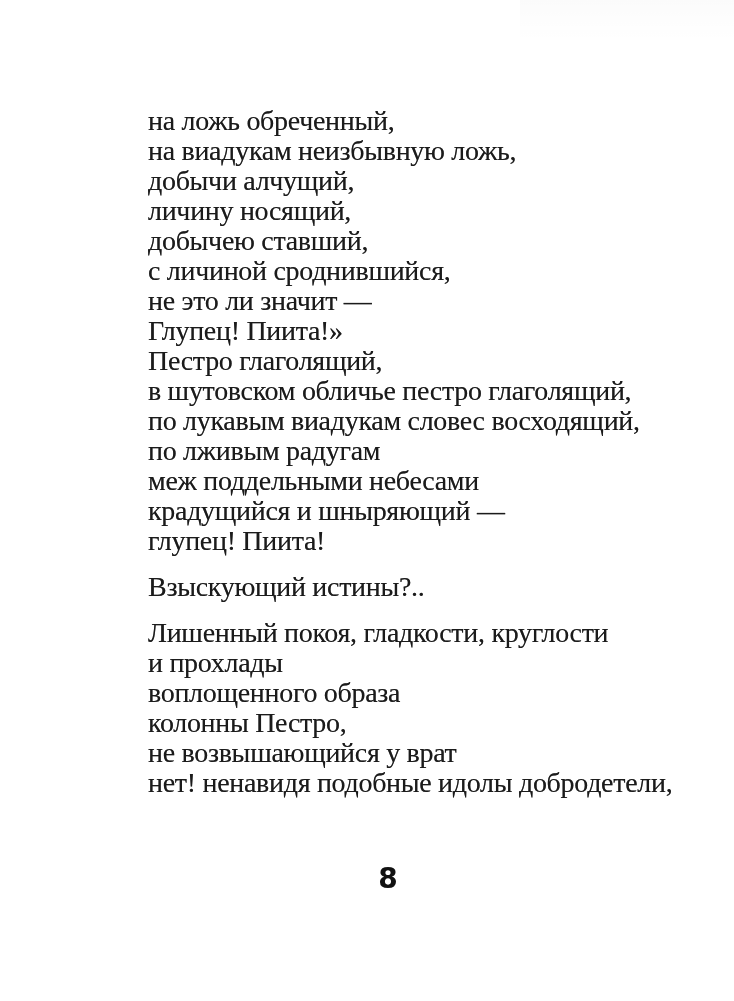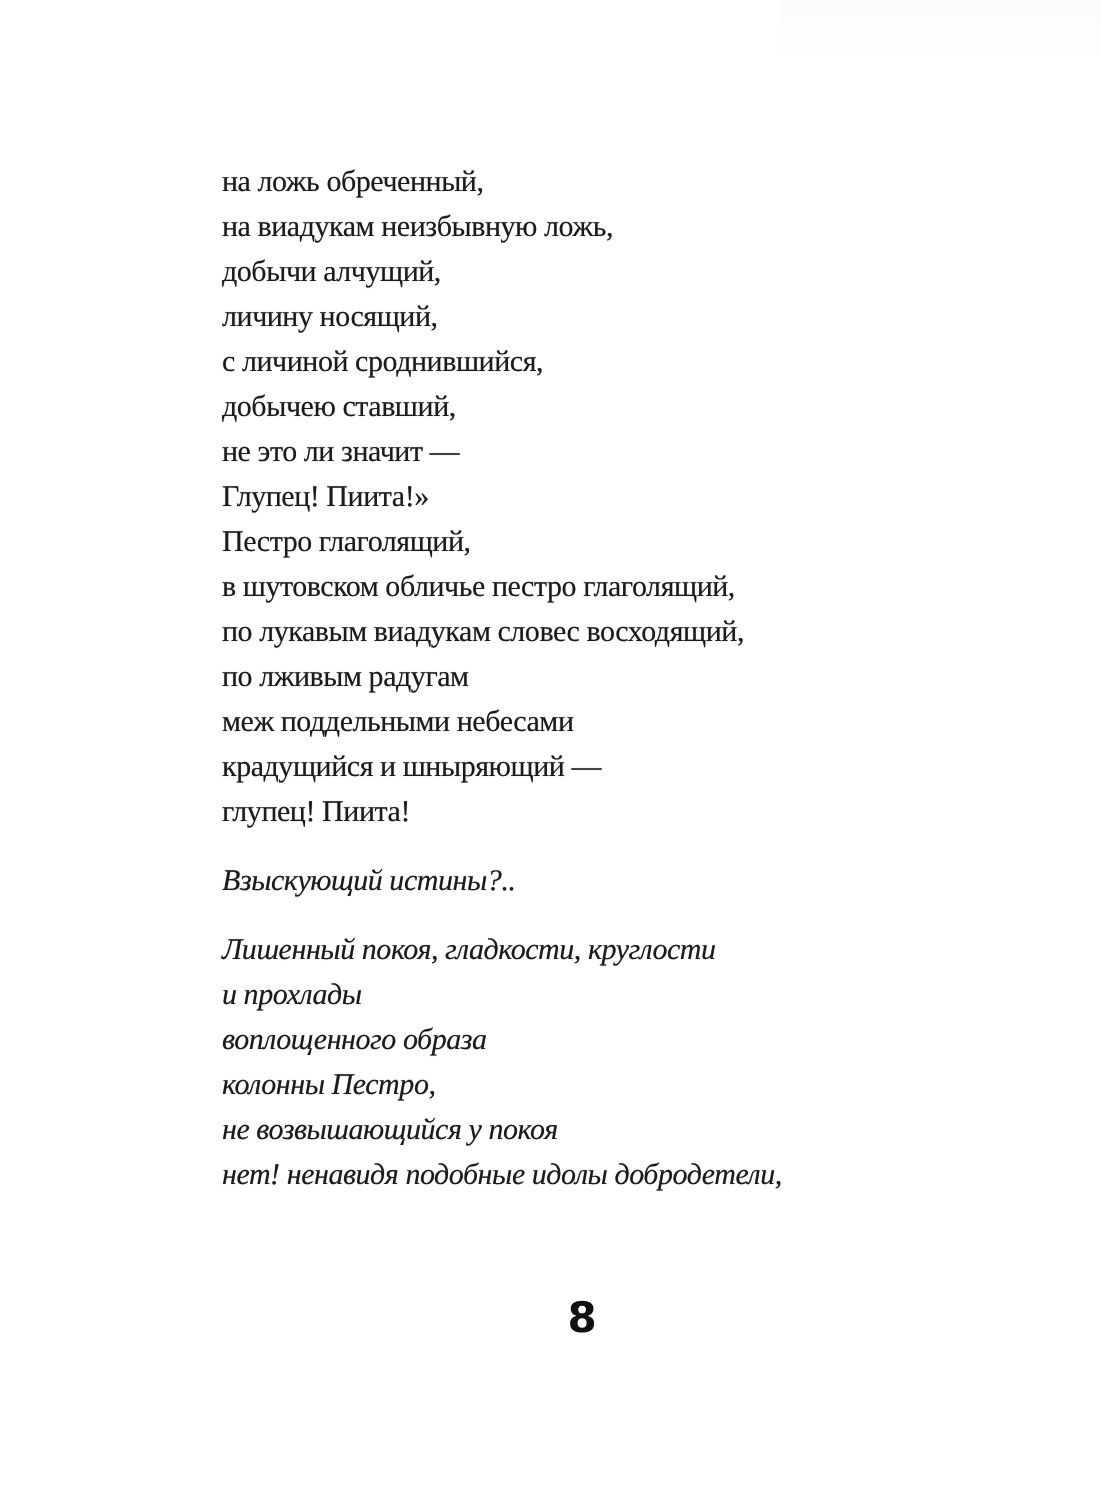--- a/index.html
+++ b/index.html
@@ -27,29 +27,28 @@
     width: 214px;
     height: 42px;
     background: linear-gradient(180deg, rgba(0,0,0,0.015), rgba(0,0,0,0));
     pointer-events: none;
   }
   .poem {
     position: absolute;
     left: 148px;
     top: 106px;
     width: 480px;
-    font-size: 20px;
+    font-size: 28px;
     line-height: 30px;
     letter-spacing: -0.3px;
     color: #1b1b1b;
     text-shadow: 0 0 0.6px rgba(20,20,20,0.55);
   }
   .stanza + .stanza {
     margin-top: 16px;
-    font-style: italic;
   }
   .line {
     white-space: nowrap;
   }
   .folio {
     position: absolute;
     left: 148px;
     top: 864px;
     width: 480px;
     text-align: center;
@@ -65,39 +64,39 @@
 
 <div class="page">
   <div class="scan-artifact"></div>
 
   <div class="poem">
       <div class="stanza">
         <div class="line">на ложь обреченный,</div>
         <div class="line">на виадукам неизбывную ложь,</div>
         <div class="line">добычи алчущий,</div>
         <div class="line">личину носящий,</div>
+        <div class="line">добычею ставший,</div>
         <div class="line">с личиной сроднившийся,</div>
-        <div class="line">добычею ставший,</div>
         <div class="line">не это ли значит —</div>
         <div class="line">Глупец! Пиита!»</div>
         <div class="line">Пестро глаголящий,</div>
         <div class="line">в шутовском обличье пестро глаголящий,</div>
         <div class="line">по лукавым виадукам словес восходящий,</div>
         <div class="line">по лживым радугам</div>
         <div class="line">меж поддельными небесами</div>
         <div class="line">крадущийся и шныряющий —</div>
         <div class="line">глупец! Пиита!</div>
       </div>
       <div class="stanza">
         <div class="line">Взыскующий истины?..</div>
       </div>
       <div class="stanza">
         <div class="line">Лишенный покоя, гладкости, круглости</div>
         <div class="line">и прохлады</div>
         <div class="line">воплощенного образа</div>
         <div class="line">колонны Пестро,</div>
-        <div class="line">не возвышающийся у покоя</div>
+        <div class="line">не возвышающийся у врат</div>
         <div class="line">нет! ненавидя подобные идолы добродетели,</div>
       </div>
     </div>
 
   <div class="folio">8</div>
 </div>
 
 </body></html>

